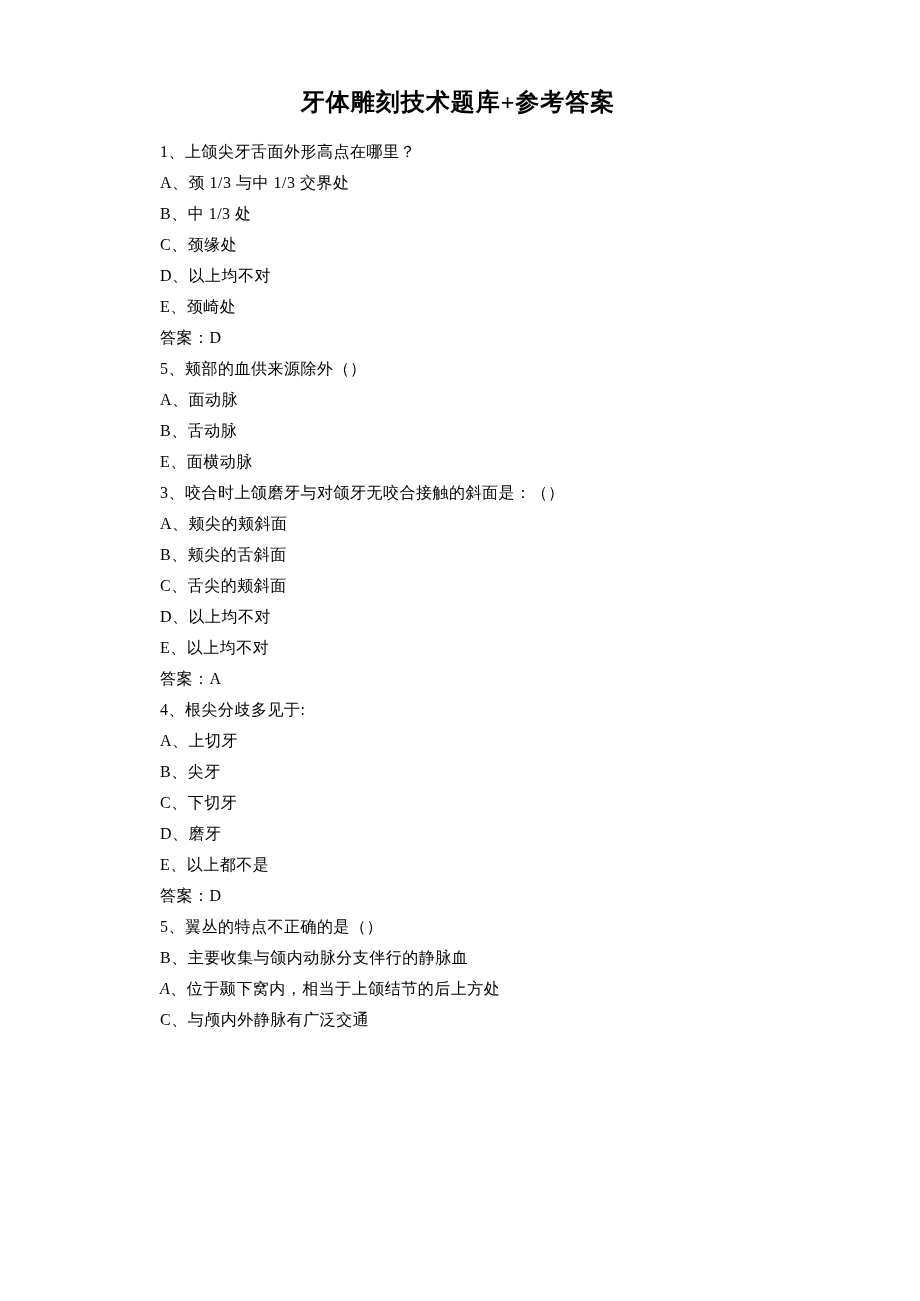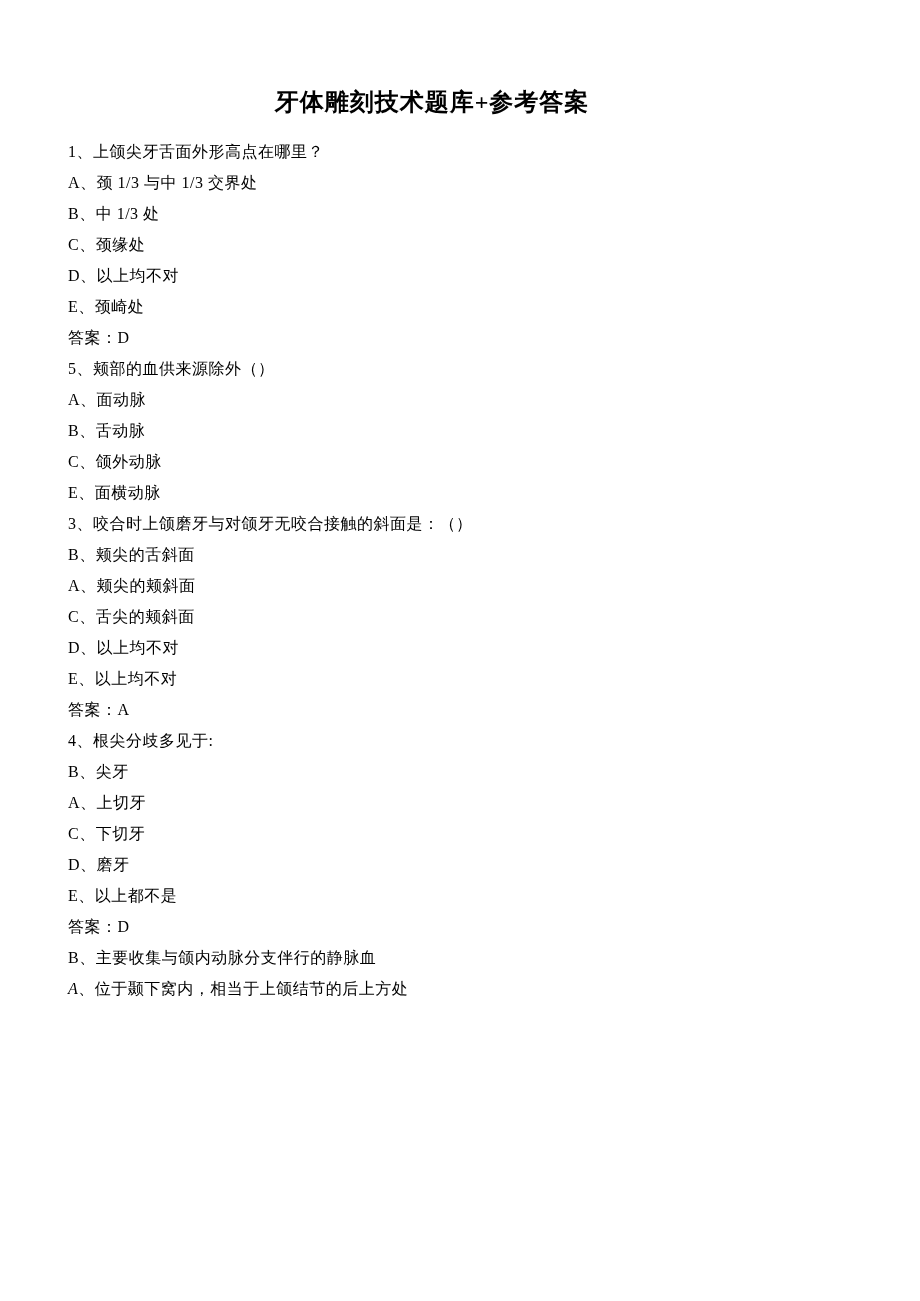--- a/index.html
+++ b/index.html
@@ -6,36 +6,37 @@
     margin: 0;
     padding: 0;
     background: #ffffff;
     font-family: "SimSun", "宋体", serif;
     color: #000000;
   }
   .page {
     width: 920px;
     min-height: 1301px;
     margin: 0 auto;
-    padding: 86px 124px 0 68px;
+    padding: 86px 124px 0 120px;
     box-sizing: border-box;
     position: relative;
   }
   .title {
     font-size: 24px;
     font-weight: bold;
     text-align: center;
     margin: 0 0 18px 0;
     letter-spacing: 1px;
   }
   .line {
     font-size: 16px;
     line-height: 31px;
     white-space: pre-wrap;
     letter-spacing: 0.5px;
+    margin-left: 40px;
   }
   .italic-a {
     font-style: italic;
     font-family: "Times New Roman", serif;
   }
 </style>
 </head>
 <body>
 
 <div class="page">
@@ -44,32 +45,33 @@
       <div class="line">1、上颌尖牙舌面外形高点在哪里？</div>
       <div class="line">A、颈 1/3 与中 1/3 交界处</div>
       <div class="line">B、中 1/3 处</div>
       <div class="line">C、颈缘处</div>
       <div class="line">D、以上均不对</div>
       <div class="line">E、颈崎处</div>
       <div class="line">答案：D</div>
       <div class="line">5、颊部的血供来源除外（）</div>
       <div class="line">A、面动脉</div>
       <div class="line">B、舌动脉</div>
-      <div class="line">C、颌外动脉</div>
       <div class="line">E、面横动脉</div>
       <div class="line">3、咬合时上颌磨牙与对颌牙无咬合接触的斜面是：（）</div>
+      <div class="line">A、颊尖的颊斜面</div>
       <div class="line">B、颊尖的舌斜面</div>
-      <div class="line">A、颊尖的颊斜面</div>
       <div class="line">C、舌尖的颊斜面</div>
       <div class="line">D、以上均不对</div>
       <div class="line">E、以上均不对</div>
       <div class="line">答案：A</div>
       <div class="line">4、根尖分歧多见于:</div>
+      <div class="line">A、上切牙</div>
       <div class="line">B、尖牙</div>
-      <div class="line">A、上切牙</div>
       <div class="line">C、下切牙</div>
       <div class="line">D、磨牙</div>
       <div class="line">E、以上都不是</div>
       <div class="line">答案：D</div>
+      <div class="line">5、翼丛的特点不正确的是（）</div>
       <div class="line">B、主要收集与颌内动脉分支伴行的静脉血</div>
       <div class="line"><span class="italic-a">A</span><span>、位于颞下窝内，相当于上颌结节的后上方处</span></div>
+      <div class="line">C、与颅内外静脉有广泛交通</div>
     </div>
 </div>
 
 </body></html>

